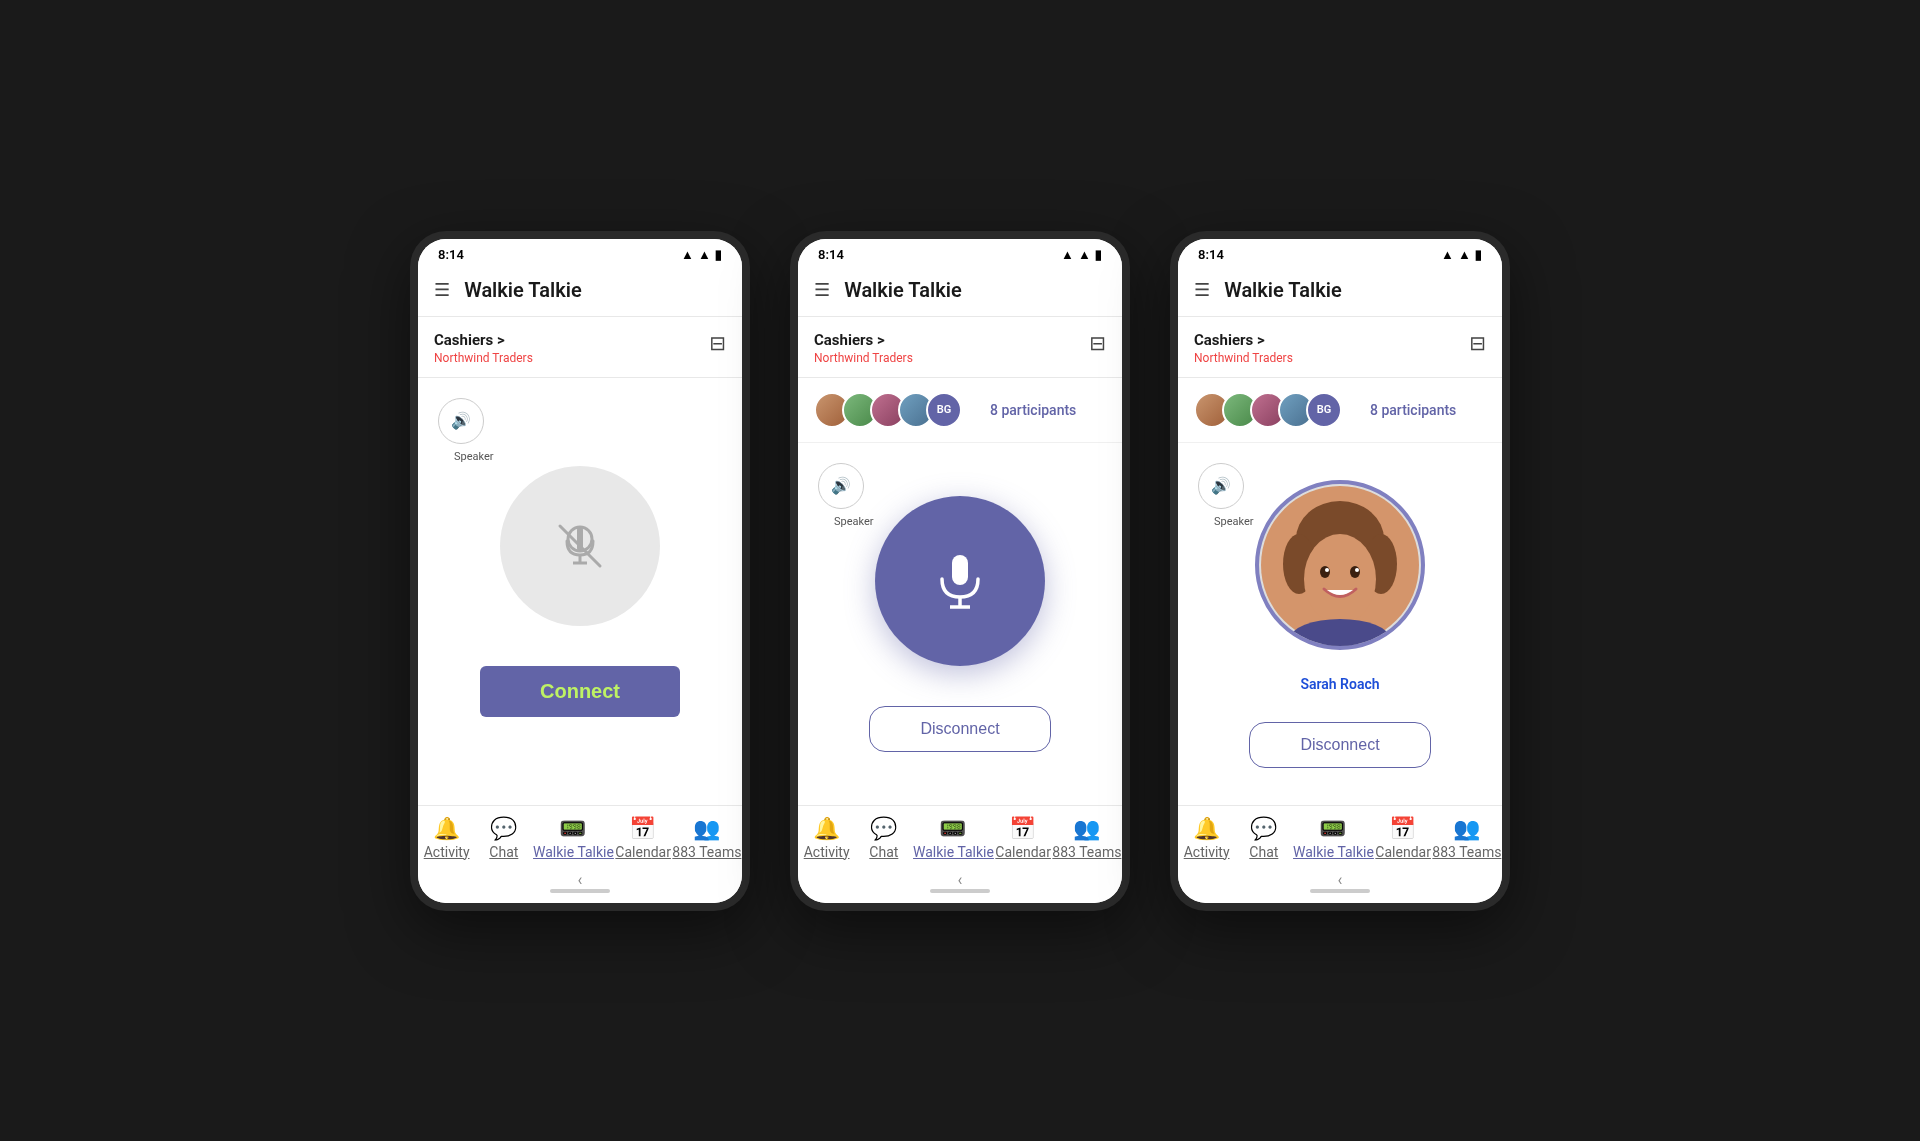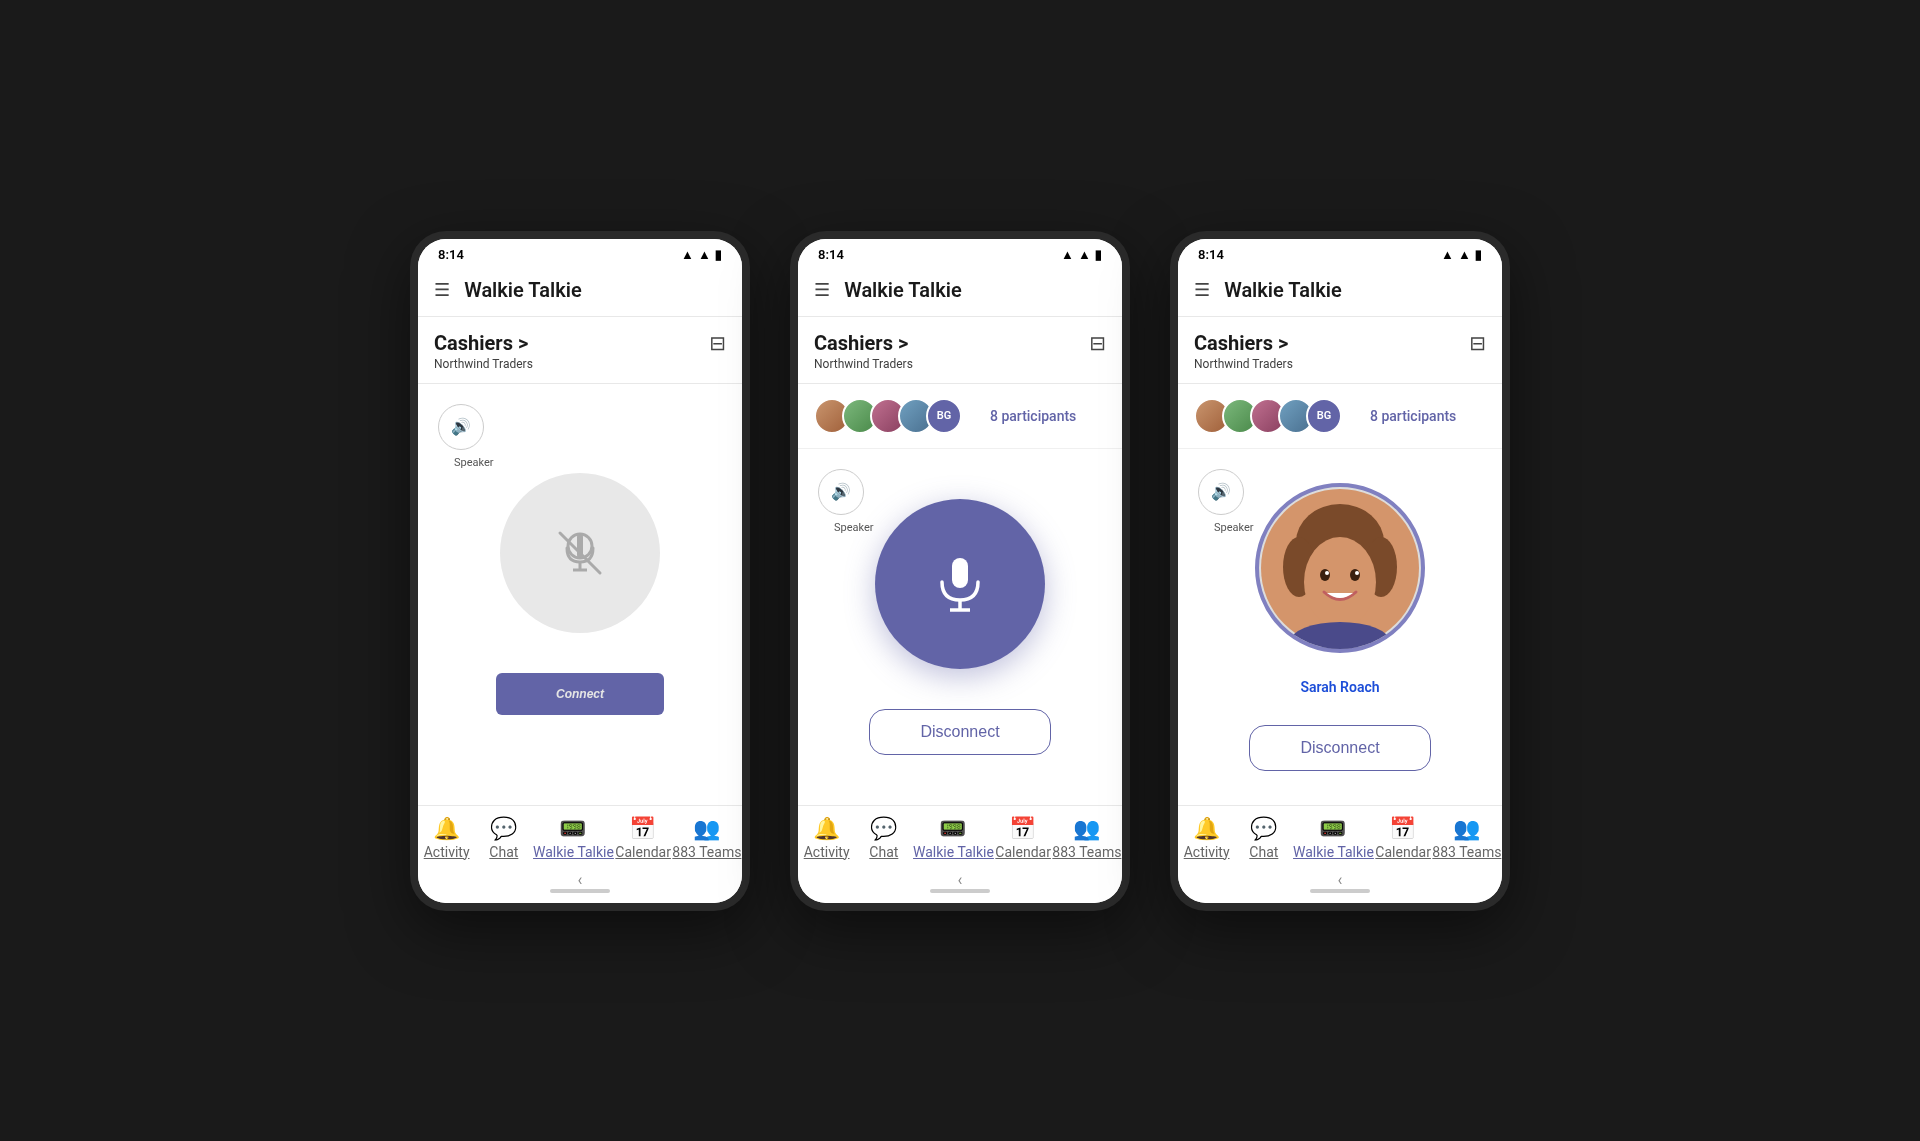--- a/index.html
+++ b/index.html
@@ -90,28 +90,28 @@
 
     .channel-header {
       padding: 14px 16px 12px;
       border-bottom: 1px solid #e8e8e8;
       display: flex;
       justify-content: space-between;
       align-items: flex-start;
     }
 
     .channel-name {
-      font-size: 20px;
+      font-size: 15px;
       font-weight: 700;
       color: #1a1a1a;
     }
 
     .channel-org {
       font-size: 12px;
-      color: #404040;
+      color: #ef4444;
       margin-top: 2px;
     }
 
     .chat-icon {
       font-size: 20px;
       color: #444;
     }
 
     .participants-row {
       display: flex;
@@ -221,29 +221,28 @@
     .speaker-label {
       position: absolute;
       left: 36px;
       top: 72px;
       font-size: 11px;
       color: #555;
     }
 
     .connect-btn {
       background: #6264a7;
-      color: #e5e5e5;
+      color: #bef264;
       border: none;
       border-radius: 6px;
       padding: 14px 60px;
-      font-size: 12px;
+      font-size: 20px;
       font-weight: 600;
       cursor: pointer;
       margin-top: 10px;
-      font-style: italic;
     }
 
     .disconnect-btn {
       background: white;
       color: #6264a7;
       border: 1.5px solid #6264a7;
       border-radius: 16px;
       padding: 13px 50px;
       font-size: 16px;
       font-weight: 500;

